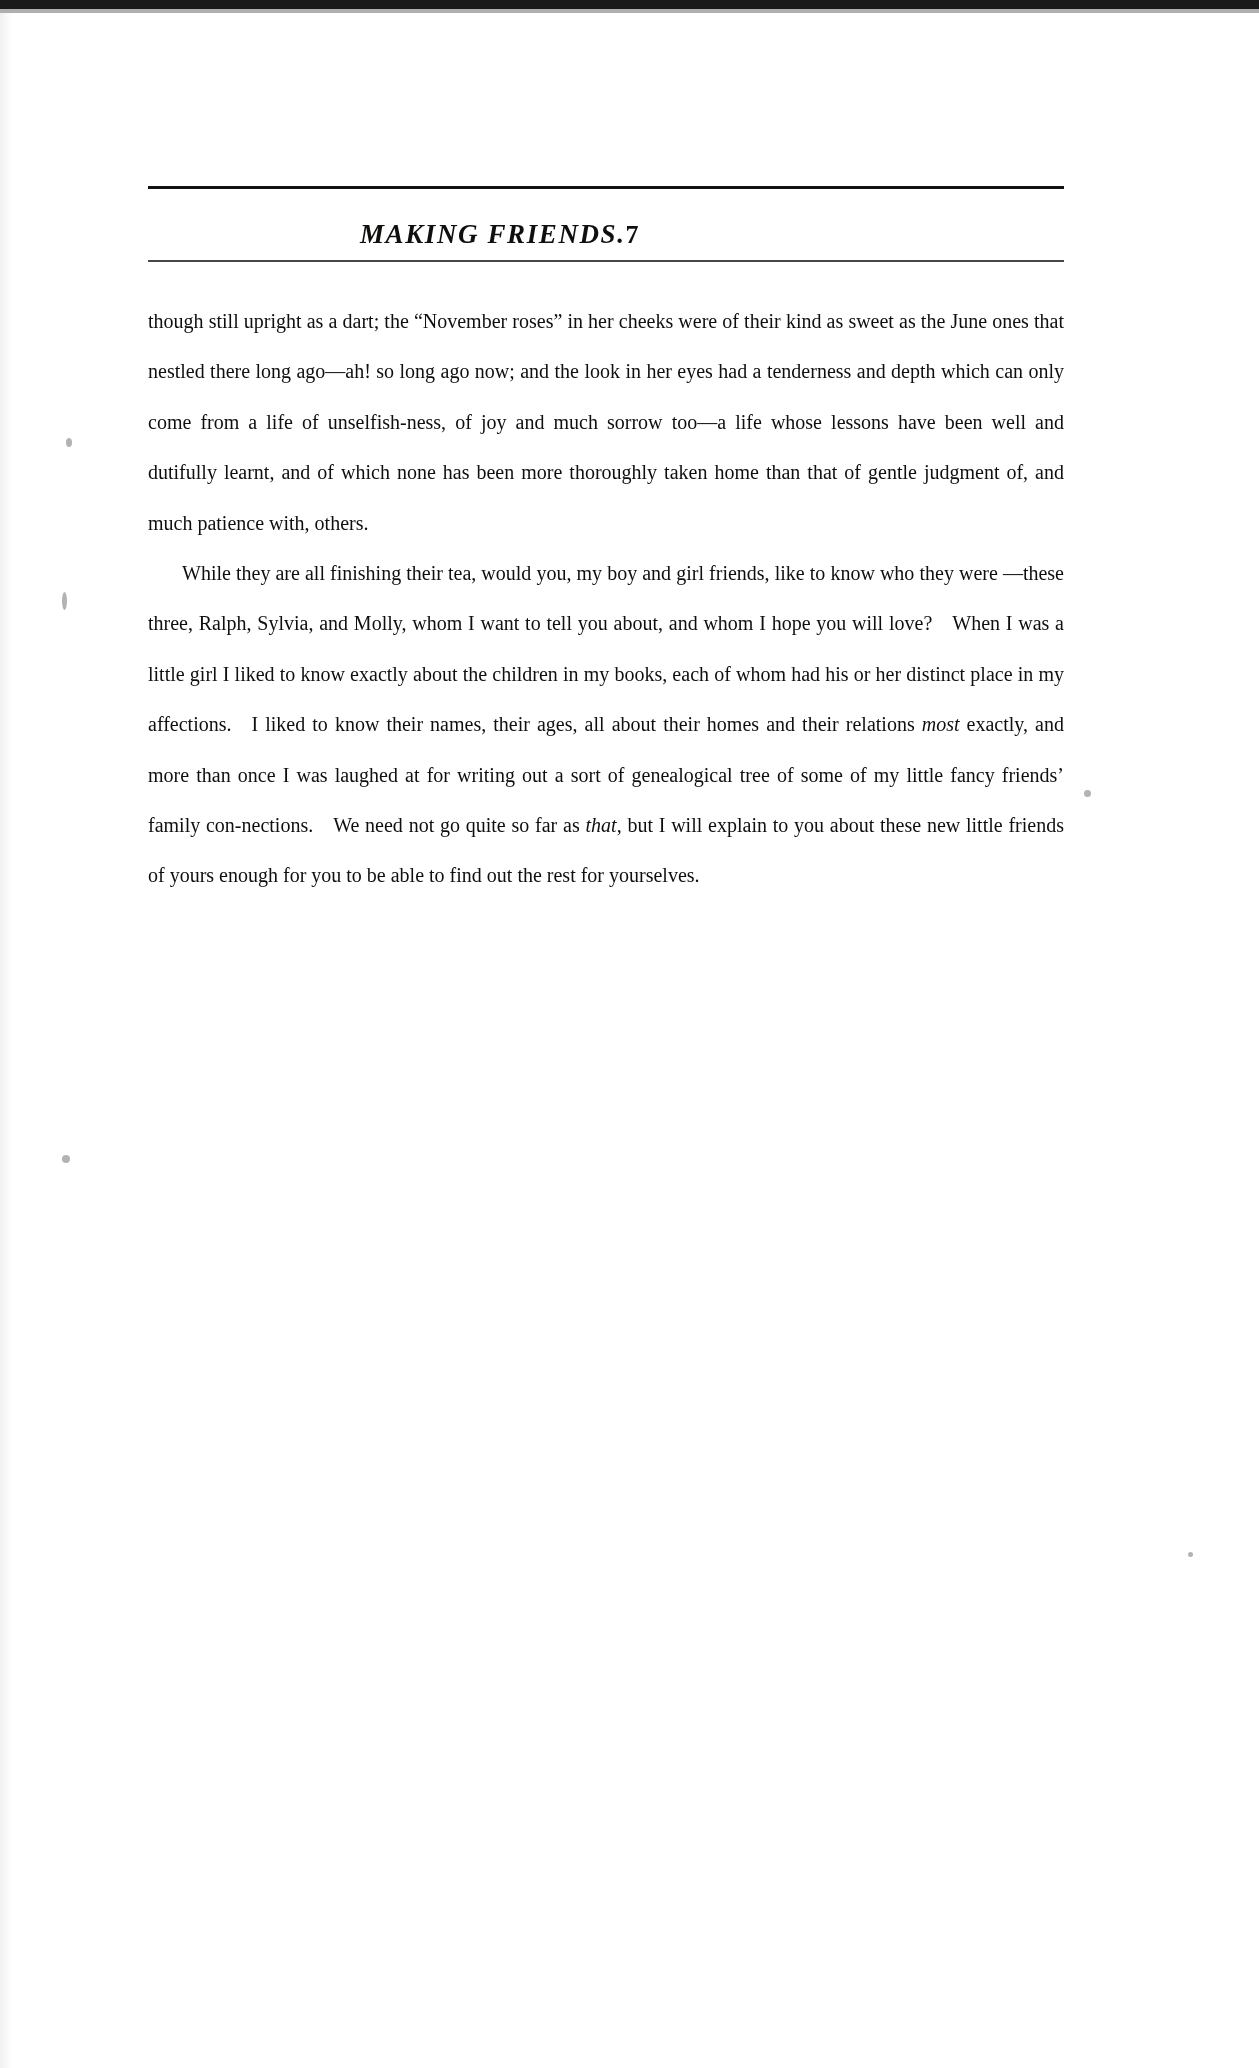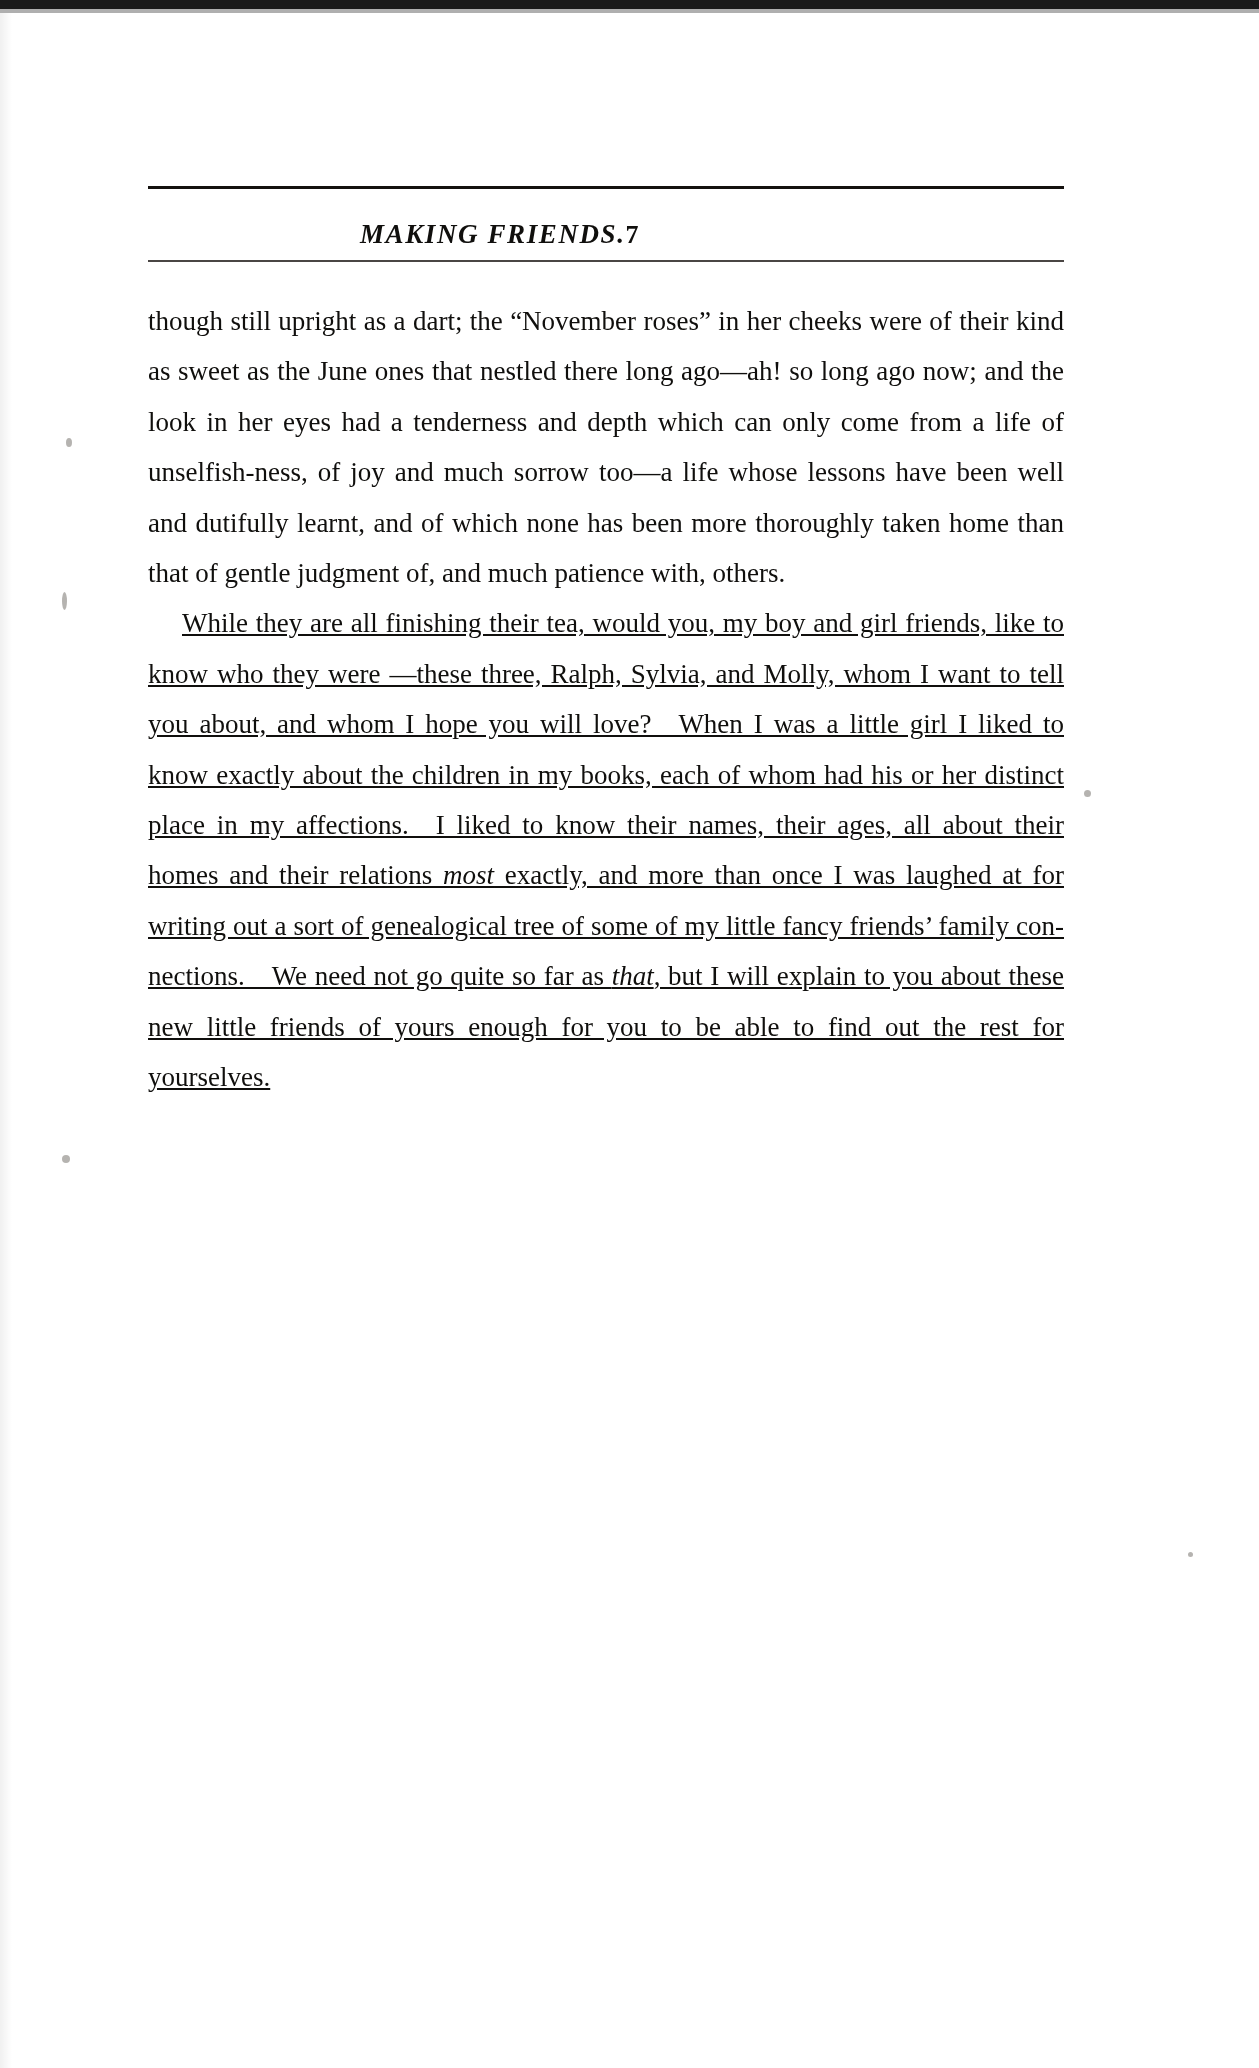--- a/index.html
+++ b/index.html
@@ -79,34 +79,33 @@
   }
   .rule-bottom {
     border-top: 2px solid #2a2623;
     width: 916px;
     opacity: .85;
   }
 
   .body-text {
     width: 916px;
     margin-top: 34px;
-    font-size: 27px;
+    font-size: 20px;
     line-height: 50.4px;
     text-align: justify;
     text-justify: inter-word;
     -webkit-hyphens: none;
     hyphens: none;
   }
   .body-text p {
     margin: 0;
     text-indent: 0;
   }
   .body-text p.indent {
     text-indent: 34px;
-    text-decoration: underline;
   }
   .body-text i {
     font-style: italic;
   }
 
   
   .speck {
     position: absolute;
     background: #8e8a86;
     border-radius: 50%;

